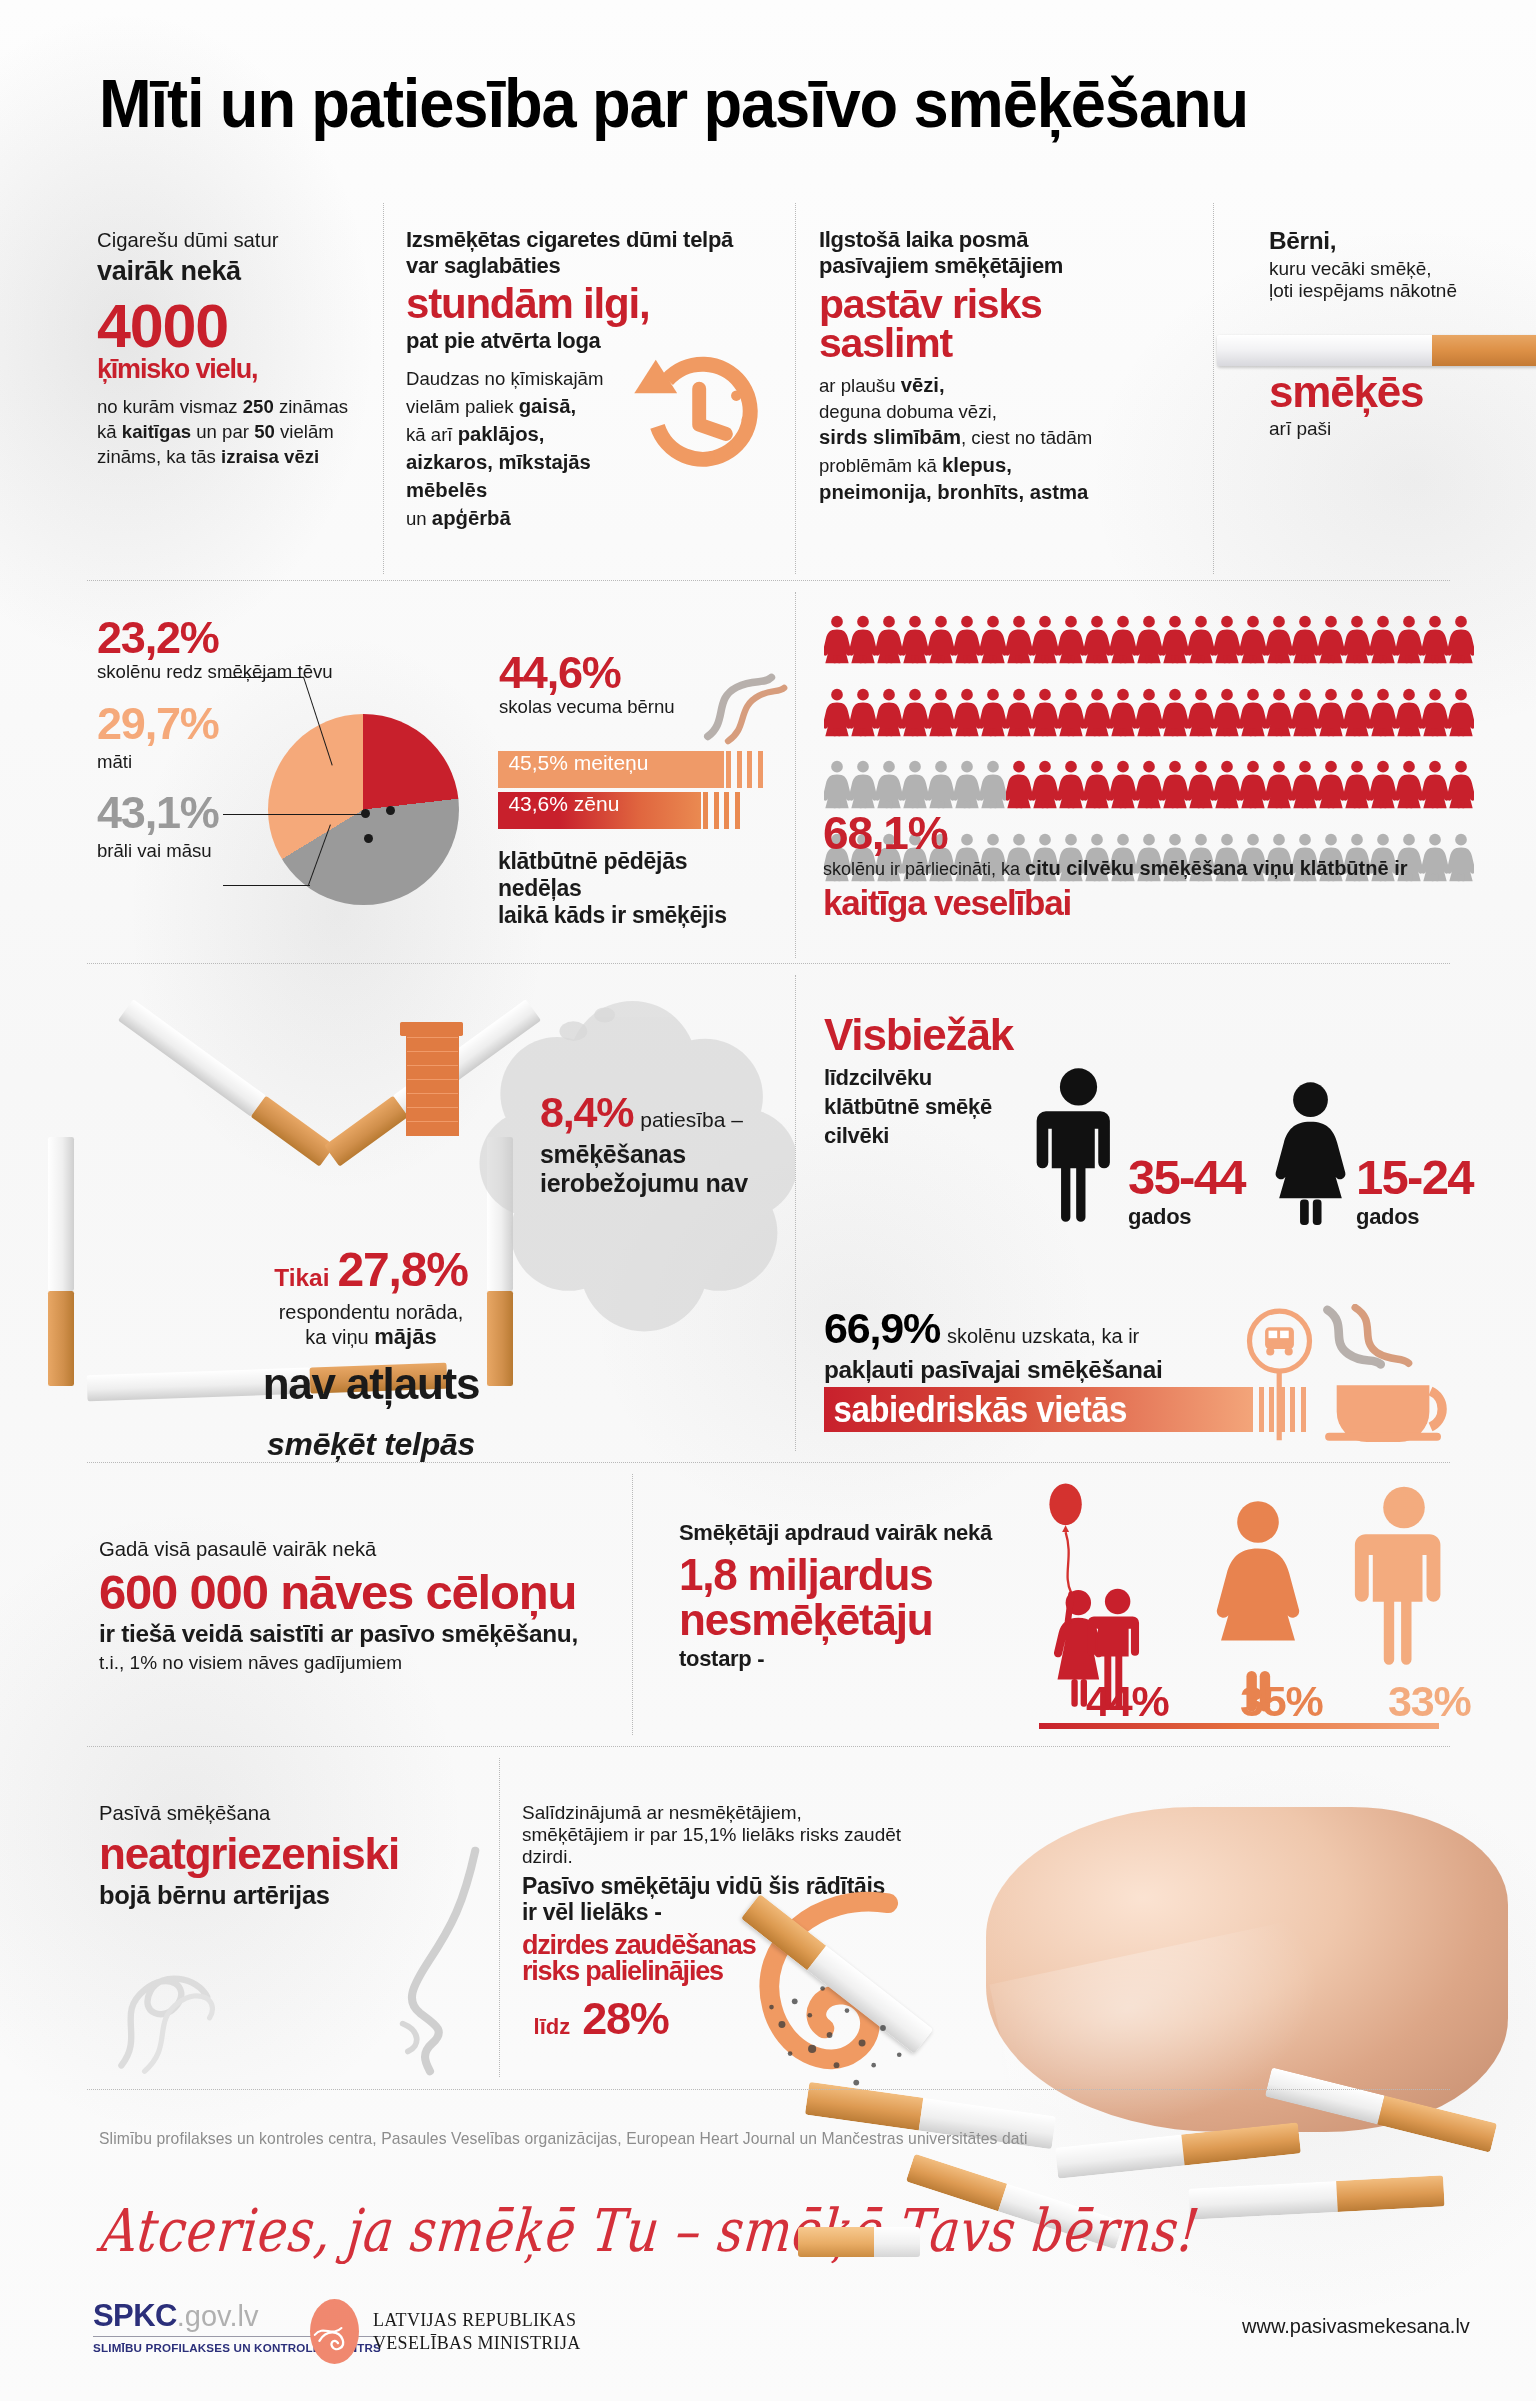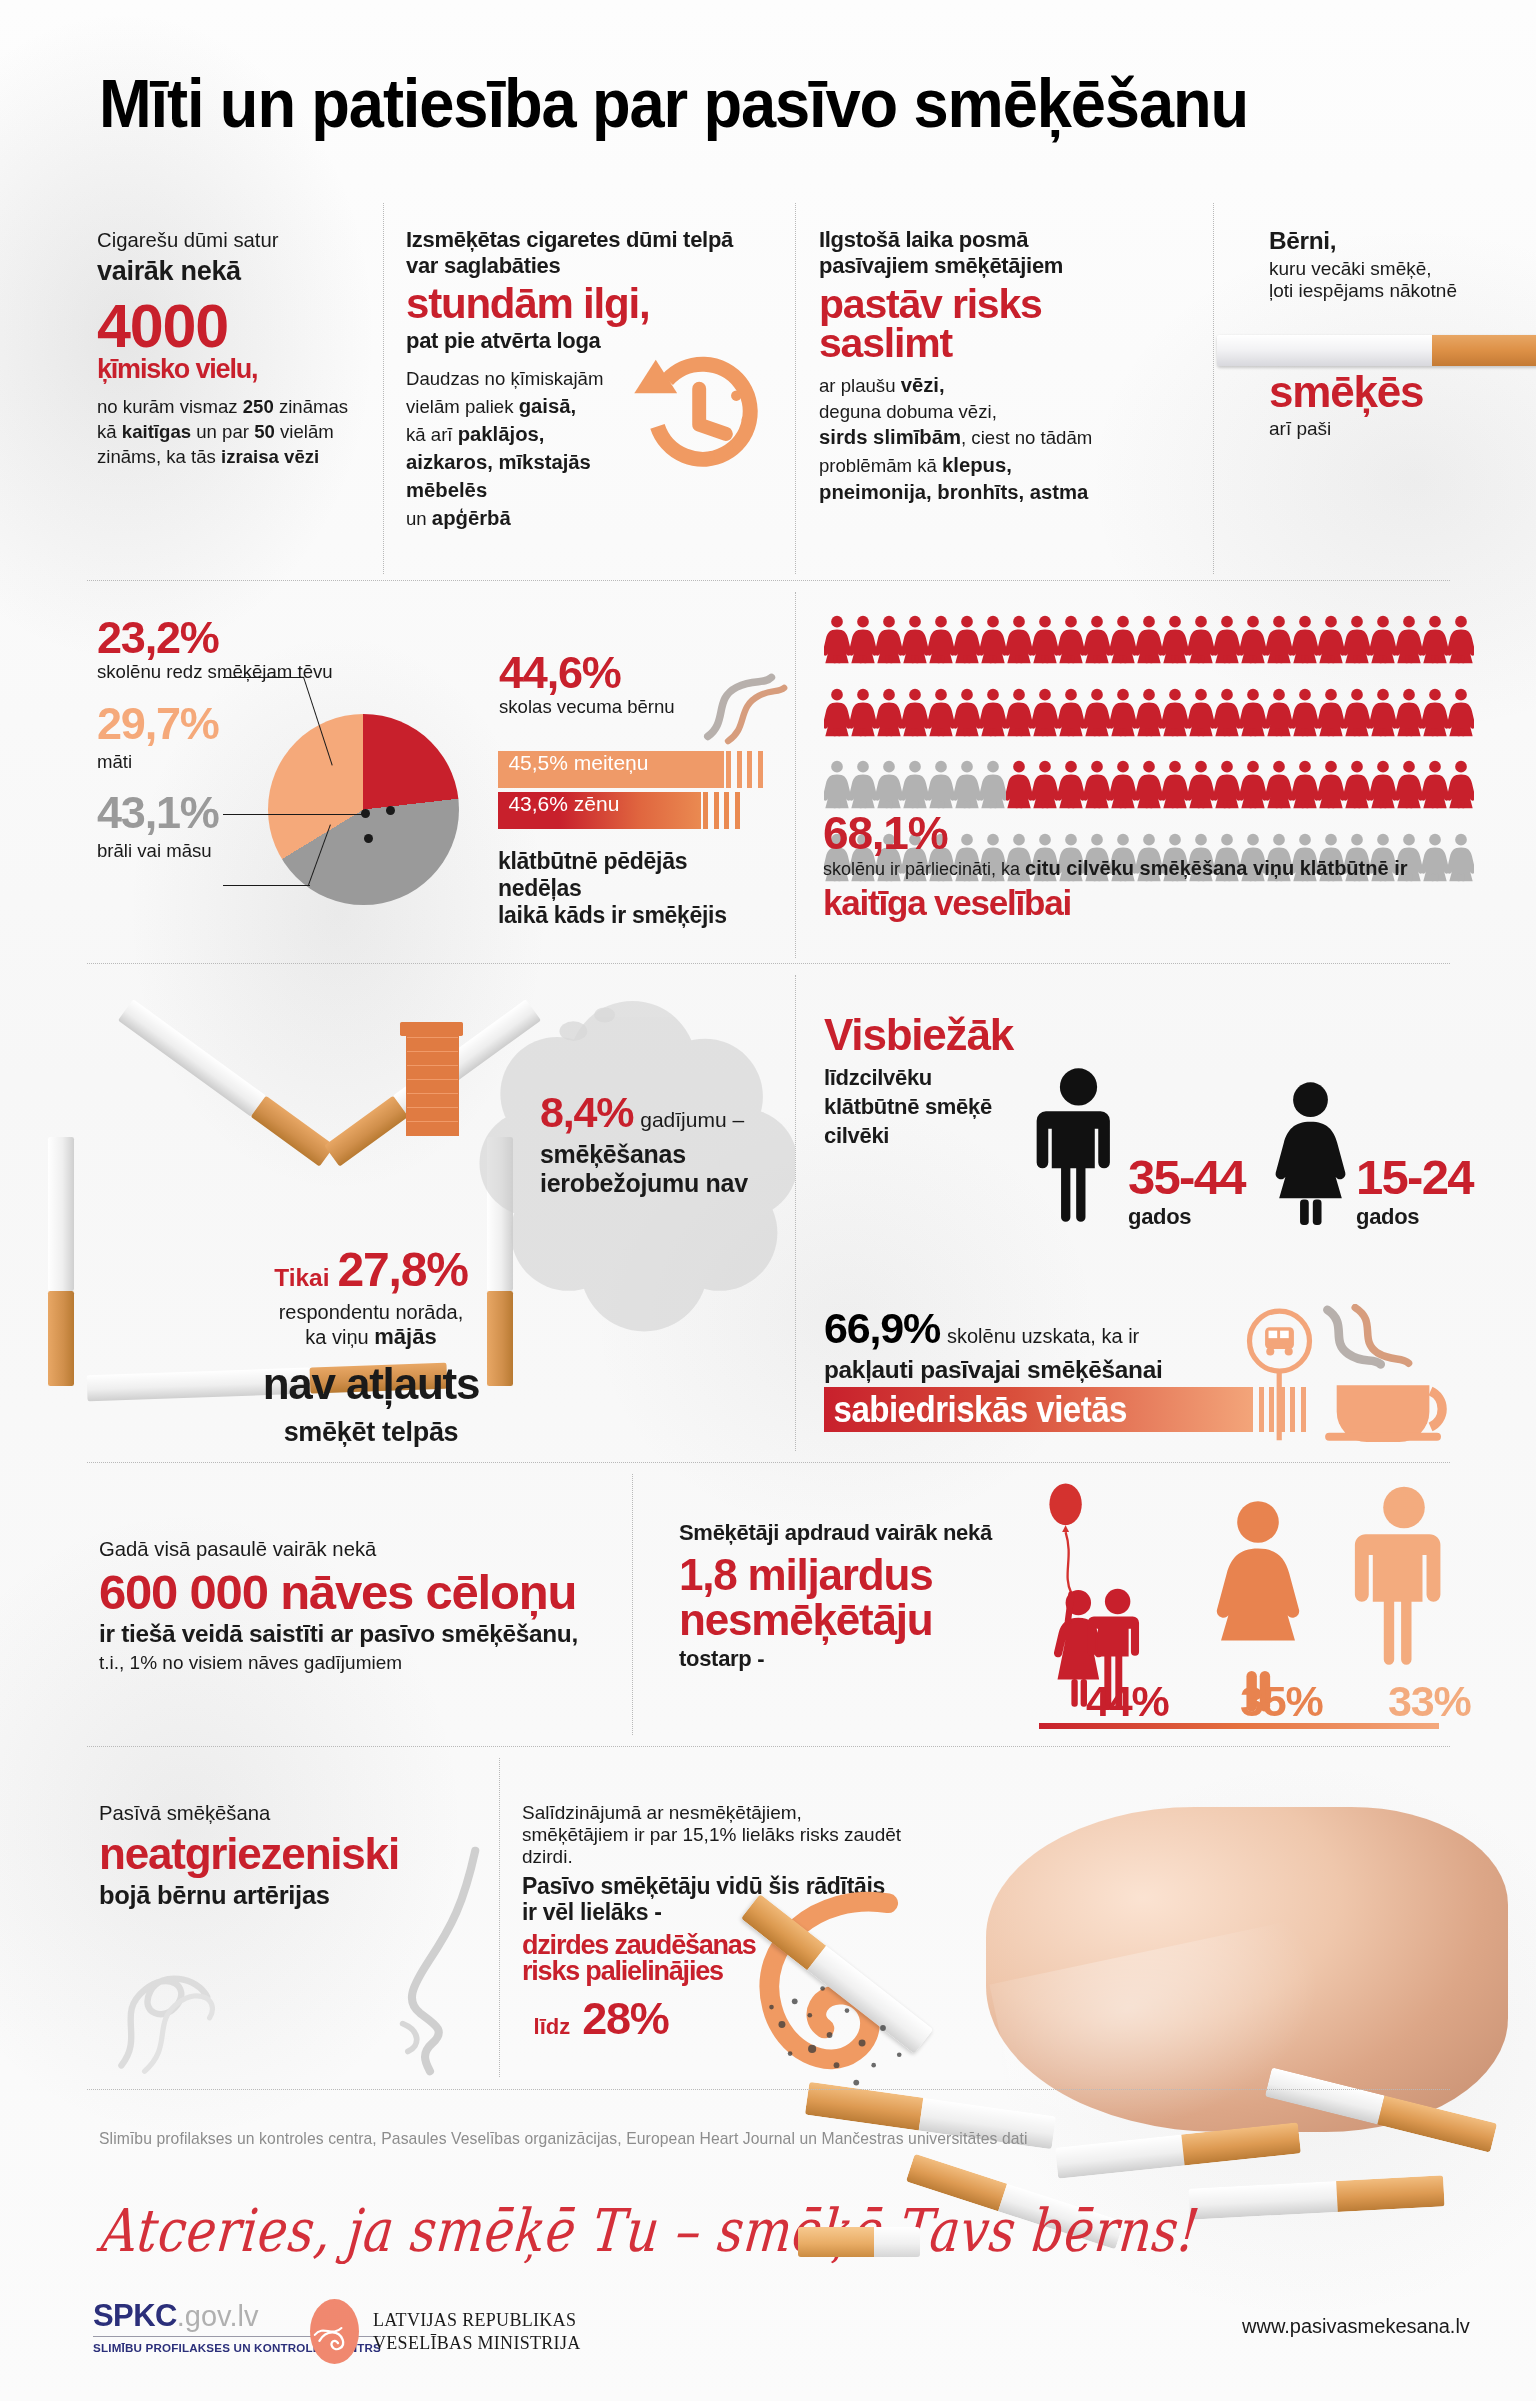--- a/index.html
+++ b/index.html
@@ -878,21 +878,21 @@
   <div class="tb" style="left:220px;top:1242px;width:302px;text-align:center;">
     <div style="font-size:0;">
       <span style="font-size:24.4px;font-weight:bold;color:#c8202c;vertical-align:baseline;">Tikai</span>
       <span style="font-size:48px;font-weight:bold;color:#c8202c;letter-spacing:-1.2px;margin-left:8.1px;">27,8%</span>
     </div>
     <div class="h-reg" style="font-size:20px;margin-top:3.5px;">respondentu norāda,</div>
     <div class="h-reg" style="font-size:20px;">
       <span>ka viņu </span><b style="font-size:22px;">mājās</b>
     </div>
     <div style="font-size:44px;font-weight:bold;margin-top:8.1px;letter-spacing:-1.2px;">nav atļauts</div>
-    <div class="h-bold" style="font-size:27px;margin-top:8px;">smēķēt telpās</div>
+    <div class="h-bold" style="font-size:32px;margin-top:17px;font-style:italic;">smēķēt telpās</div>
   </div>
 
   <div style="position:absolute;left:470px;top:1001px;width:325px;height:371px;">
     <svg width="325" height="371" viewBox="0 0 560 640">
       <g fill="#cfcfcf" opacity=".55">
         <circle cx="150" cy="160" r="98"></circle>
           <circle cx="280" cy="110" r="110"></circle>
         <circle cx="405" cy="165" r="100"></circle>
           <circle cx="470" cy="280" r="95"></circle>
         <circle cx="430" cy="400" r="100"></circle>
@@ -903,21 +903,21 @@
       </g>
       <g fill="#d8d8d8" opacity=".75">
         <ellipse cx="178" cy="52" rx="24" ry="17"></ellipse>
         <ellipse cx="232" cy="24" rx="18" ry="13"></ellipse>
       </g>
     </svg>
   </div>
   <div class="tb" style="left:540px;top:1088px;width:255px;">
     <div style="font-size:0;">
       <span style="font-size:43px;font-weight:bold;color:#c8202c;letter-spacing:-1.2px;">8,4%</span>
-      <span style="font-size:21px;color:#1a1a1a;margin-left:7px;"> gadījumu –</span>
+      <span style="font-size:21px;color:#1a1a1a;margin-left:7px;"> patiesība –</span>
     </div>
     <div class="h-bold" style="font-size:25px;margin-top:2.3px;">smēķēšanas</div>
     <div class="h-bold" style="font-size:25px;">ierobežojumu nav</div>
   </div>
 
   <div class="tb" style="left:824px;top:1014px;width:249px;">
     <div class="big-red" style="font-size:44px;">Visbiežāk</div>
     <div class="h-bold" style="font-size:22px;margin-top:8.1px;line-height:1.3;">līdzcilvēku</div>
     <div class="h-bold" style="font-size:22px;line-height:1.3;">klātbūtnē smēķē</div>
     <div class="h-bold" style="font-size:22px;line-height:1.3;">cilvēki</div>

